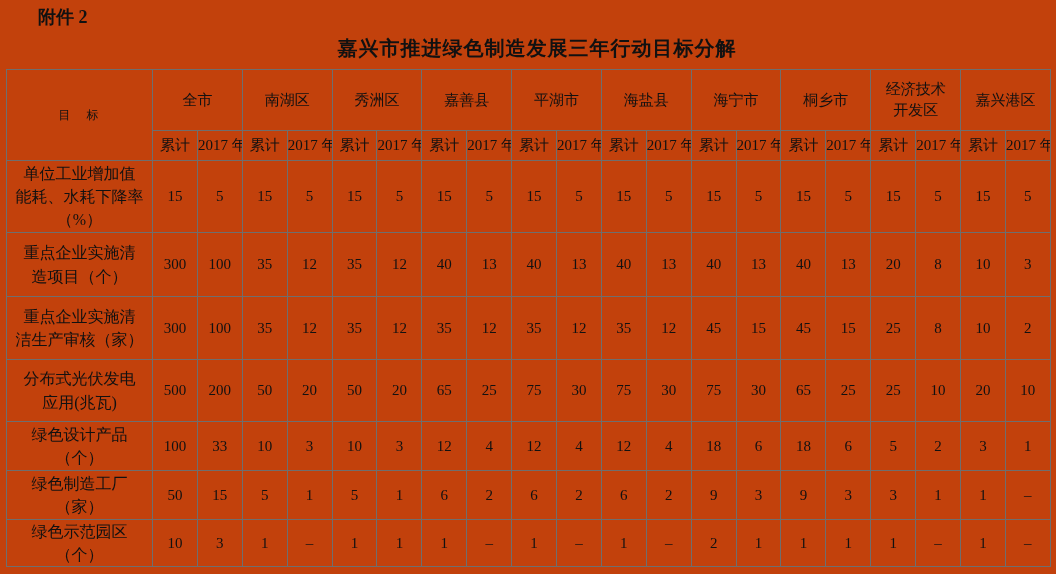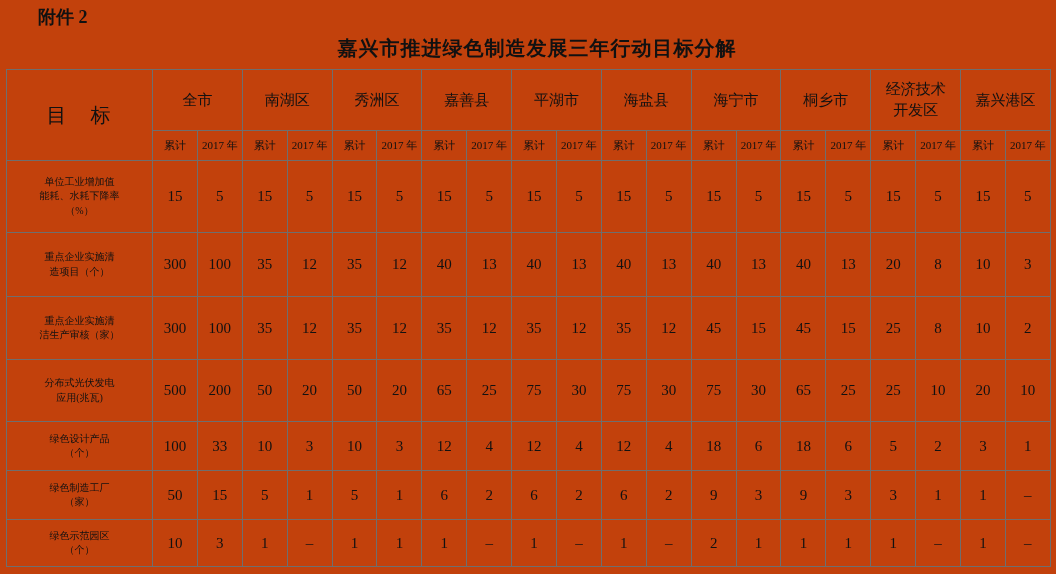--- a/index.html
+++ b/index.html
@@ -46,34 +46,34 @@
     border: 1px solid #6e6e6e;
     text-align: center;
     vertical-align: middle;
     font-weight: normal;
     padding: 0;
     overflow: hidden;
   }
   tr.region-row { height: 61px; }
   tr.subheader-row { height: 30px; }
   th.corner {
-    font-size: 20px;
+    font-size: 12px;
     letter-spacing: 2px;
   }
   th.region {
     font-size: 15px;
     white-space: pre-line;
     line-height: 1.4;
   }
   th.sub {
-    font-size: 11px;
+    font-size: 15px;
     white-space: nowrap;
   }
   th.rowlabel {
-    font-size: 10px;
+    font-size: 16px;
     white-space: pre-line;
     line-height: 1.45;
     margin-top: 28px;
   }
   td.val {
     font-size: 15px;
   }
 </style>
 </head>
 <body>

